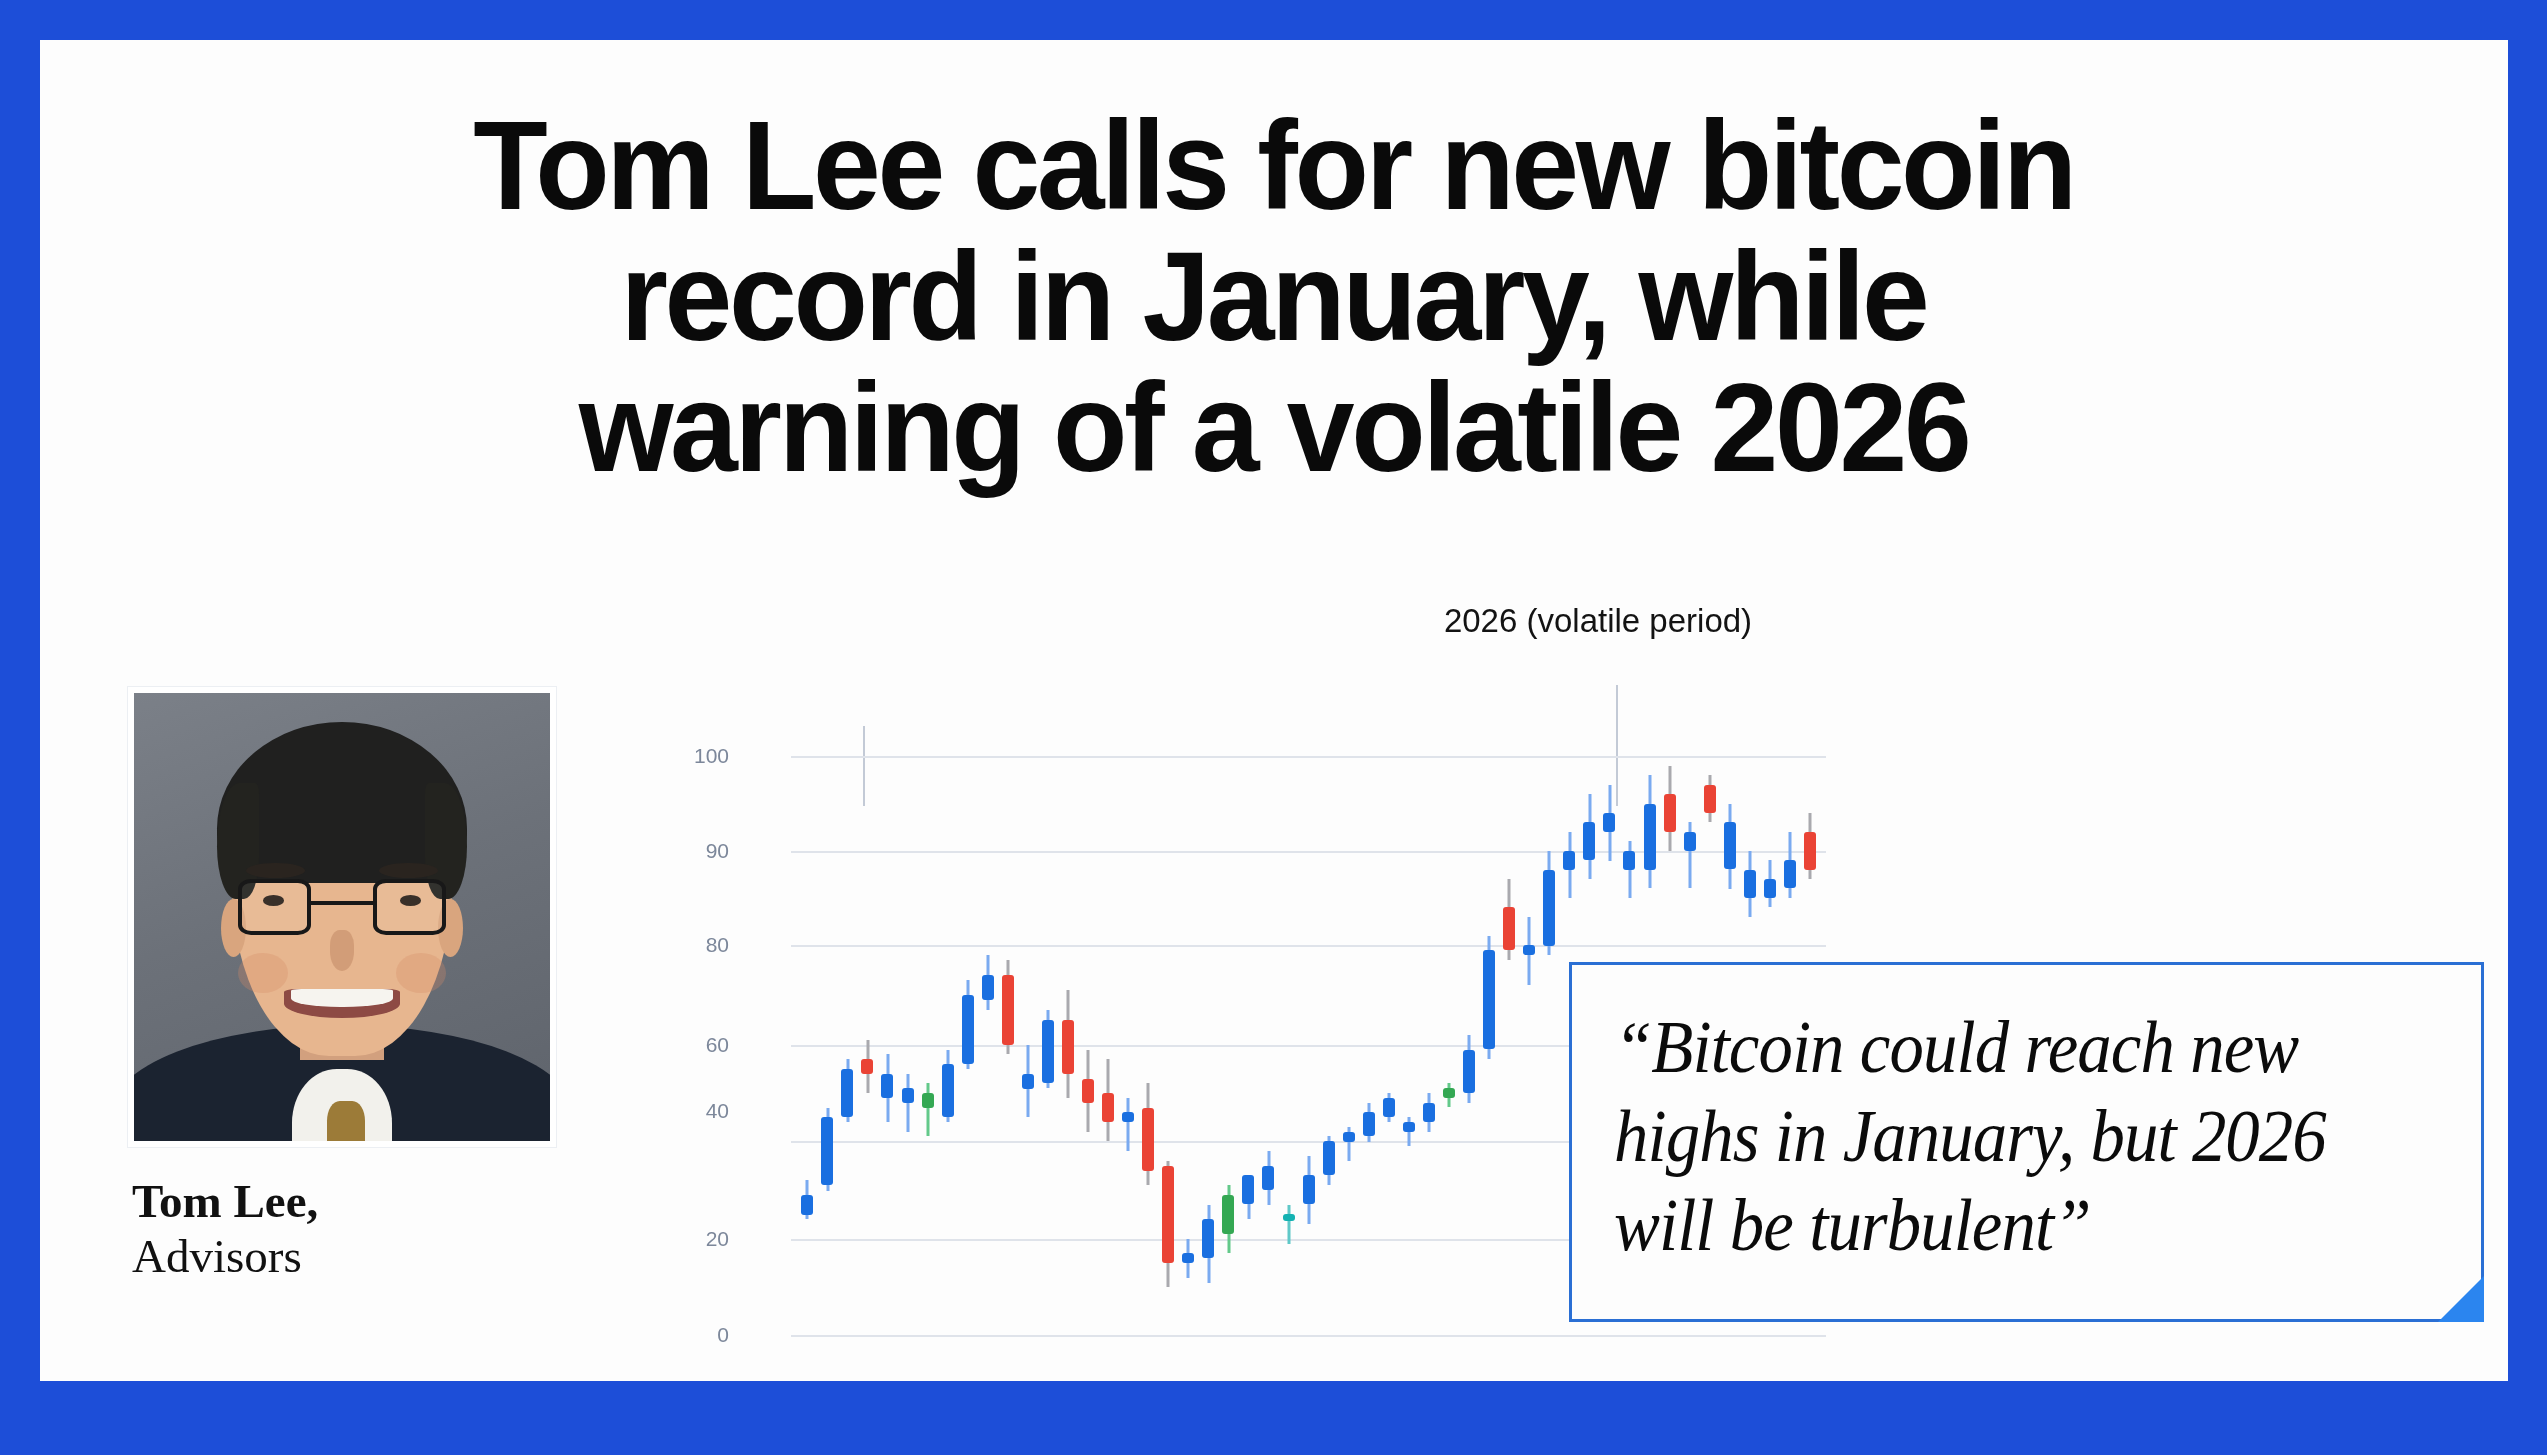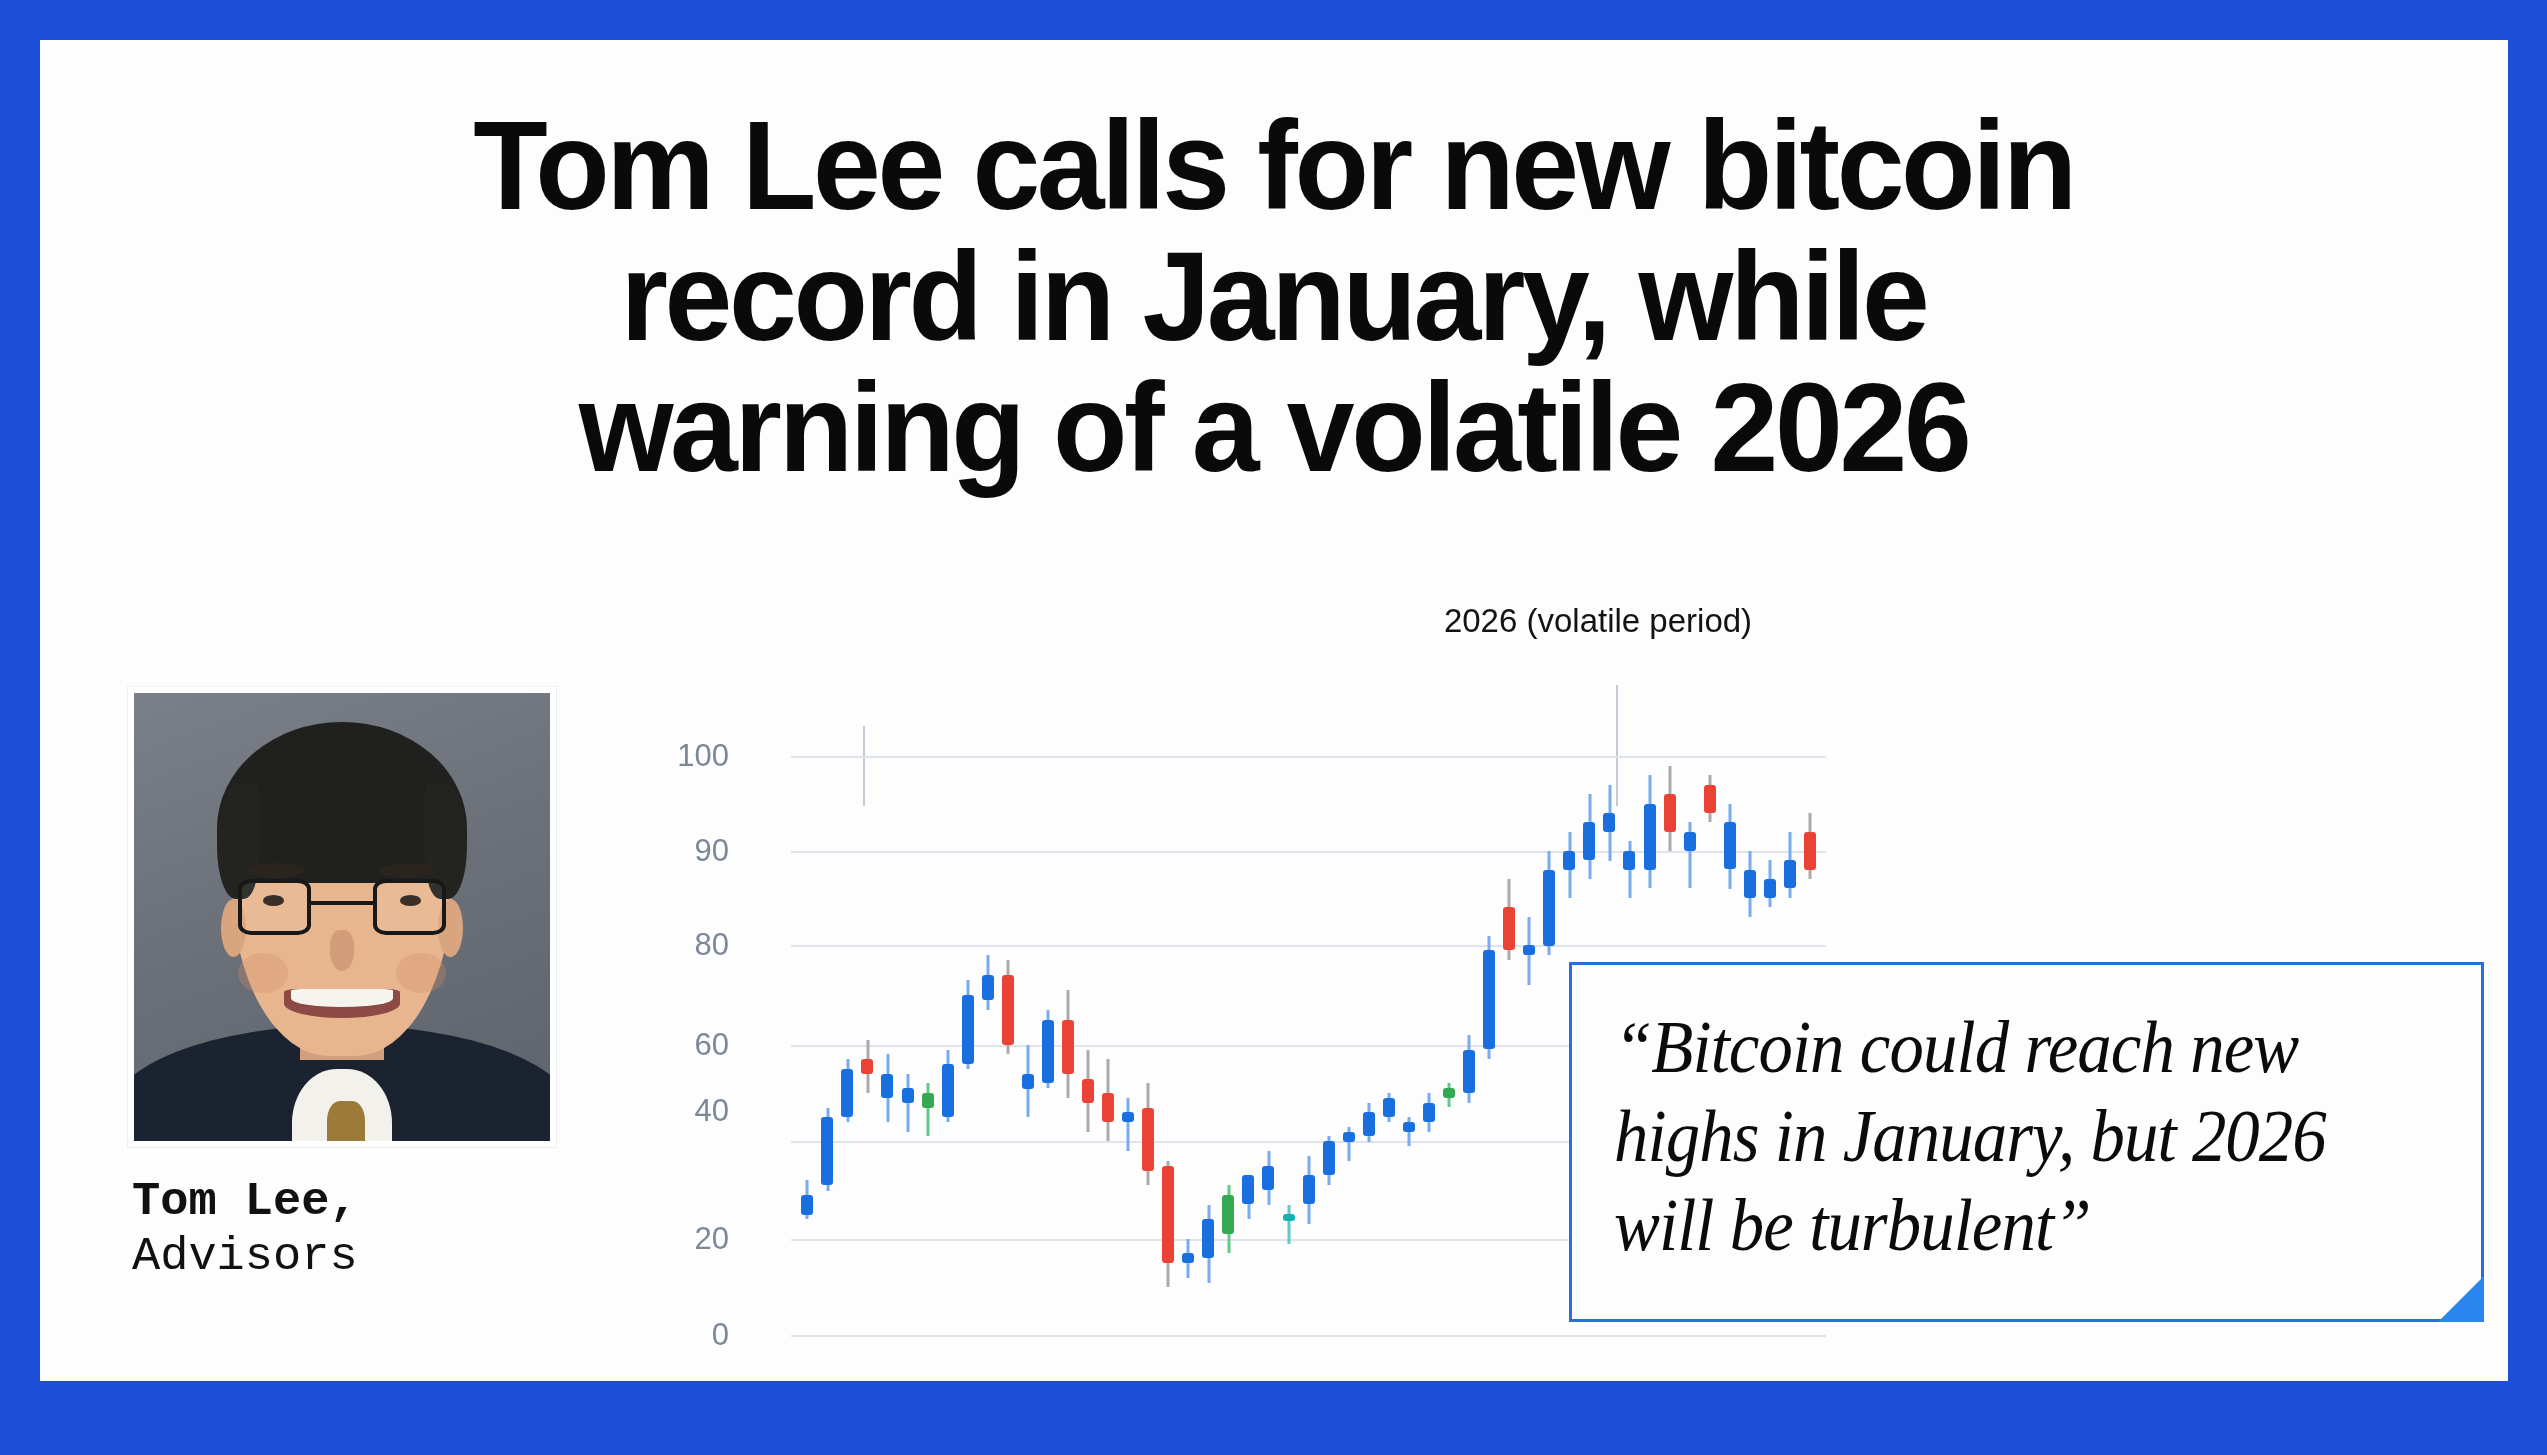--- a/index.html
+++ b/index.html
@@ -99,21 +99,21 @@
   .p-cheekR { right:25%; }
   .p-earL,.p-earR { position:absolute; top:46%; width:6%; height:13%;
     background:#d9a57e; border-radius:50%; }
   .p-earL { left:21%; }
   .p-earR { right:21%; }
 
   #caption {
     position:absolute;
     left:92px; top:1134px;
     width:468px;
-    font-family:Liberation Mono, monospace;
+    font-family:Liberation Serif, serif;
     font-size:47px;
     line-height:1.18;
     color:#111;
   }
   #caption .nm { font-weight:700; display:block; }
   #caption .af { display:block; }
 
   
   #chart {
     position:absolute;
@@ -138,21 +138,21 @@
   }
   #annline1 { left:186px; top:119px; height:80px; }
   #annline2 { left:939px; top:78px;  height:121px; }
 
   .ylabel {
     position:absolute;
     right:1122px;
     width:90px;
     text-align:right;
     font-family:"Liberation Sans", sans-serif;
-    font-size:31px;
+    font-size:21px;
     color:#7c879a;
     transform:translateY(-50%);
   }
   .gridline {
     position:absolute;
     left:114px;
     width:1035px;
     height:2px;
     background:#dfe3ea;
   }

